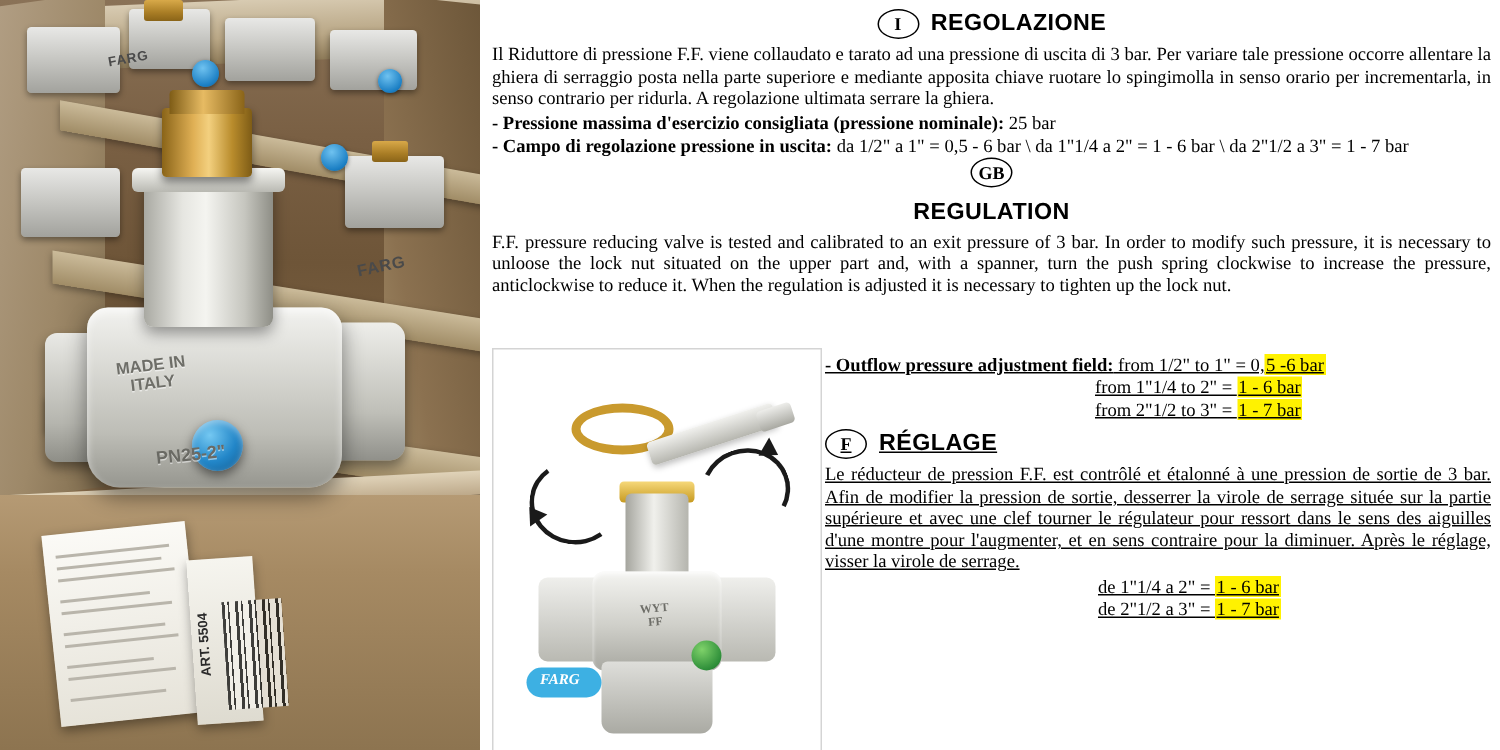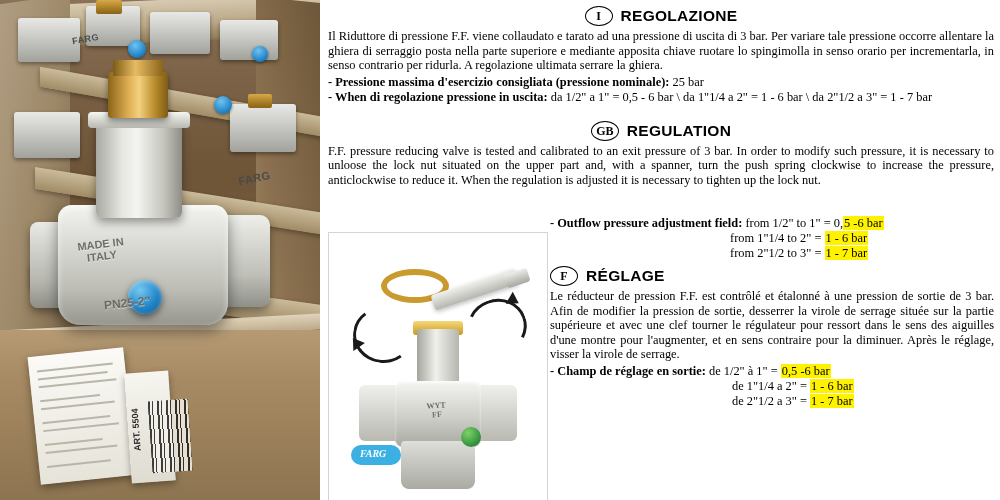--- a/index.html
+++ b/index.html
@@ -341,21 +341,21 @@
     border-left: 7px solid transparent;
     border-right: 7px solid transparent;
     border-bottom: 11px solid #1a1a1a;
   }
   .ah-l { left: 20px; top: 104px; transform: rotate(-35deg); }
   .ah-r { left: 178px; top: 62px; transform: rotate(120deg); }
 
   
   .col-right {
     position: absolute;
-    left: 222px; top: 212px; right: 0;
+    left: 222px; top: 232px; right: 0; text-decoration: underline;
   }
 </style>
 </head>
 <body>
 
 <div id="page">
 
   <div class="photo">
     <div class="cardboard-back"></div>
     <div class="box-flap-top"></div>
@@ -417,24 +417,24 @@
   <div class="doc">
     <div class="doc-inner">
 
       <div class="sec-head">
         <span class="flag">I</span>
         <span class="sec-title">REGOLAZIONE</span>
       </div>
       <p class="body-text">Il Riduttore di pressione F.F. viene collaudato e tarato ad una pressione di uscita di 3 bar. Per variare tale pressione occorre allentare la ghiera di serraggio posta nella parte superiore e mediante apposita chiave ruotare lo spingimolla in senso orario per incrementarla, in senso contrario per ridurla. A regolazione ultimata serrare la ghiera.</p>
       <div class="bullets">
         <div class="b"><b>- Pressione massima d'esercizio consigliata (pressione nominale):</b><span> 25 bar</span></div>
-        <div class="b"><b>- When di regolazione pressione in uscita:</b><span> da 1/2" a 1" = 0,5 - 6 bar \ da 1"1/4 a 2" = 1 - 6 bar \ da 2"1/2 a 3" = 1 - 7 bar</span></div>
+        <div class="b"><b>- Campo di regolazione pressione in uscita:</b><span> da 1/2" a 1" = 0,5 - 6 bar \ da 1"1/4 a 2" = 1 - 6 bar \ da 2"1/2 a 3" = 1 - 7 bar</span></div>
       </div>
 
-      <div class="sec-head" style="margin-top:16px;">
+      <div class="sec-head" style="margin-top:0;flex-direction:column;">
         <span class="flag">GB</span>
         <span class="sec-title">REGULATION</span>
       </div>
       <p class="body-text">F.F. pressure reducing valve is tested and calibrated to an exit pressure of 3 bar. In order to modify such pressure, it is necessary to unloose the lock nut situated on the upper part and, with a spanner, turn the push spring clockwise to increase the pressure, anticlockwise to reduce it. When the regulation is adjusted it is necessary to tighten up the lock nut.</p>
 
       <div class="figure">
         <div class="fig-oring"></div>
         <div class="fig-lever"></div>
         <div class="fig-lever-tip"></div>
         <div class="fig-arc arc-l"></div>
@@ -460,21 +460,20 @@
           <div class="b indent-1"><span>from 1"1/4 to 2" = </span><span class="hl">1 - 6 bar</span></div>
           <div class="b indent-1"><span>from 2"1/2 to 3" = </span><span class="hl">1 - 7 bar</span></div>
         </div>
 
         <div class="sec-head" style="justify-content:flex-start; padding-left:0; margin-top:5px;">
           <span class="flag">F</span>
           <span class="sec-title">RÉGLAGE</span>
         </div>
         <p class="body-text">Le réducteur de pression F.F. est contrôlé et étalonné à une pression de sortie de 3 bar. Afin de modifier la pression de sortie, desserrer la virole de serrage située sur la partie supérieure et avec une clef tourner le régulateur pour ressort dans le sens des aiguilles d'une montre pour l'augmenter, et en sens contraire pour la diminuer. Après le réglage, visser la virole de serrage.</p>
         <div class="bullets">
-          <div class="b"><b>- Champ de réglage en sortie:</b><span> de 1/2" à 1" = </span><span class="hl">0,5 -6 bar</span></div>
           <div class="b indent-2"><span>de 1"1/4 a 2" = </span><span class="hl">1 - 6 bar</span></div>
           <div class="b indent-2"><span>de 2"1/2 a 3" = </span><span class="hl">1 - 7 bar</span></div>
         </div>
       </div>
 
     </div>
   </div>
 </div>
 
 </body></html>

